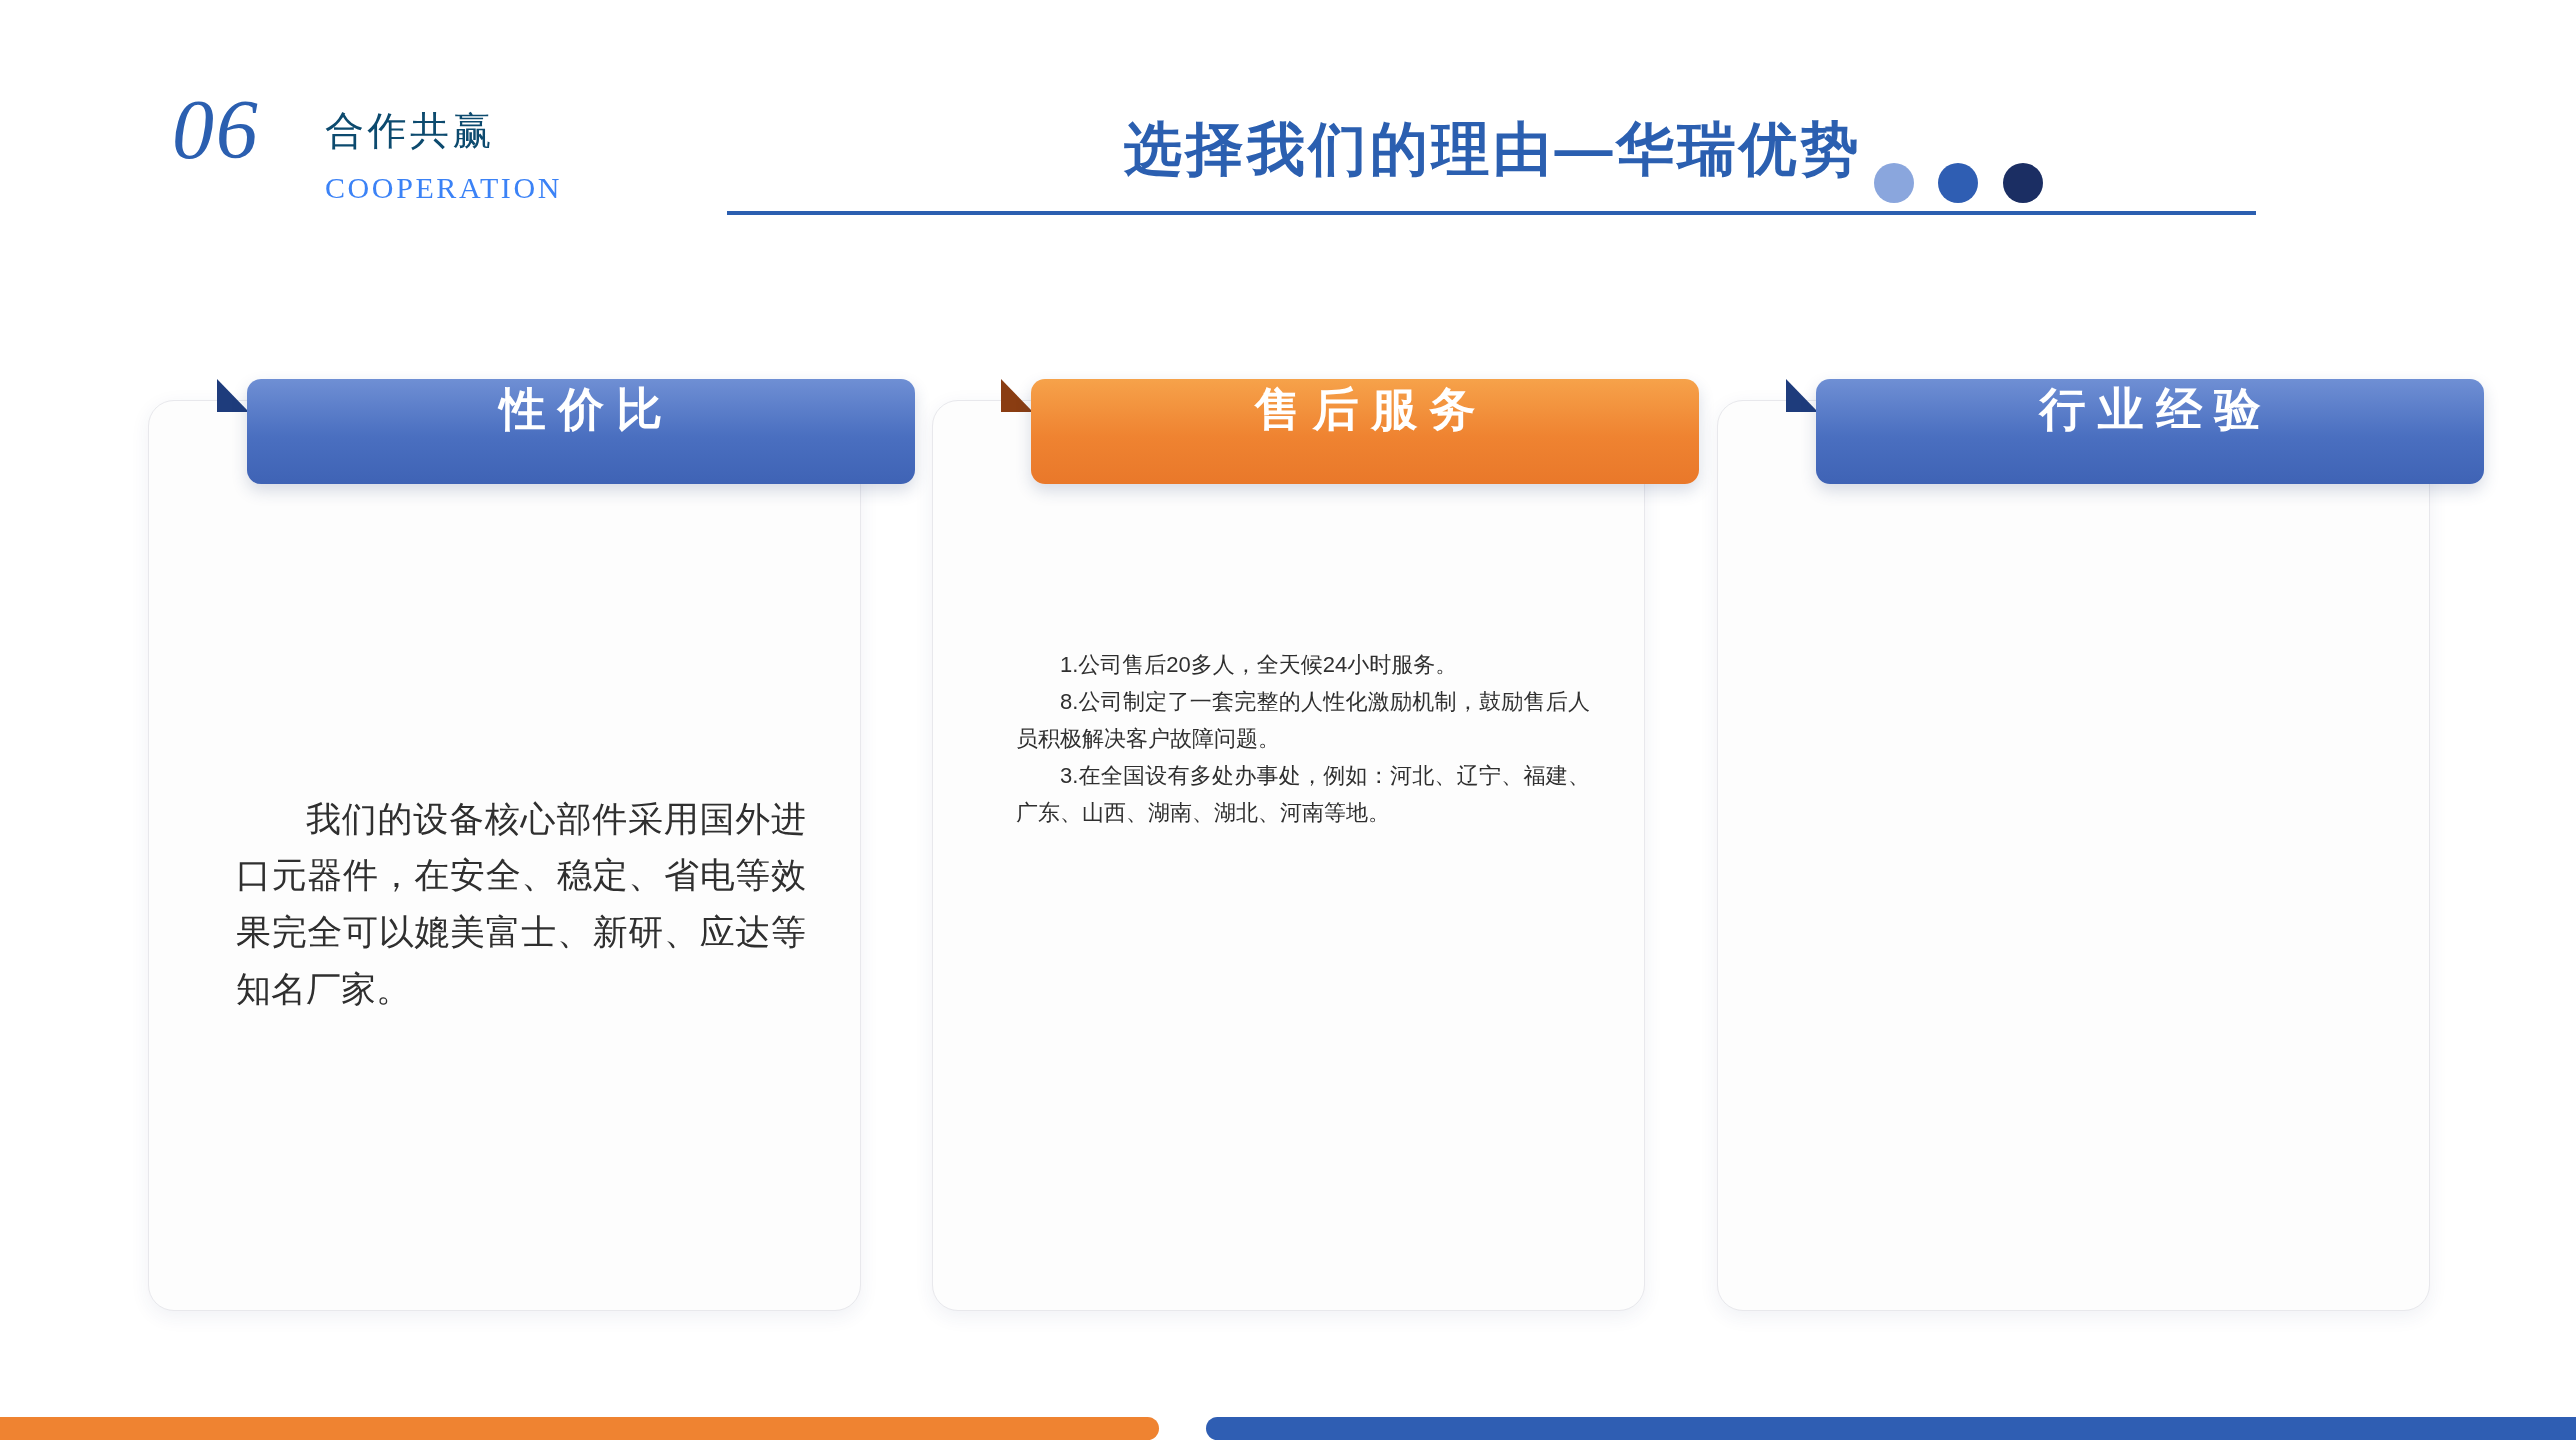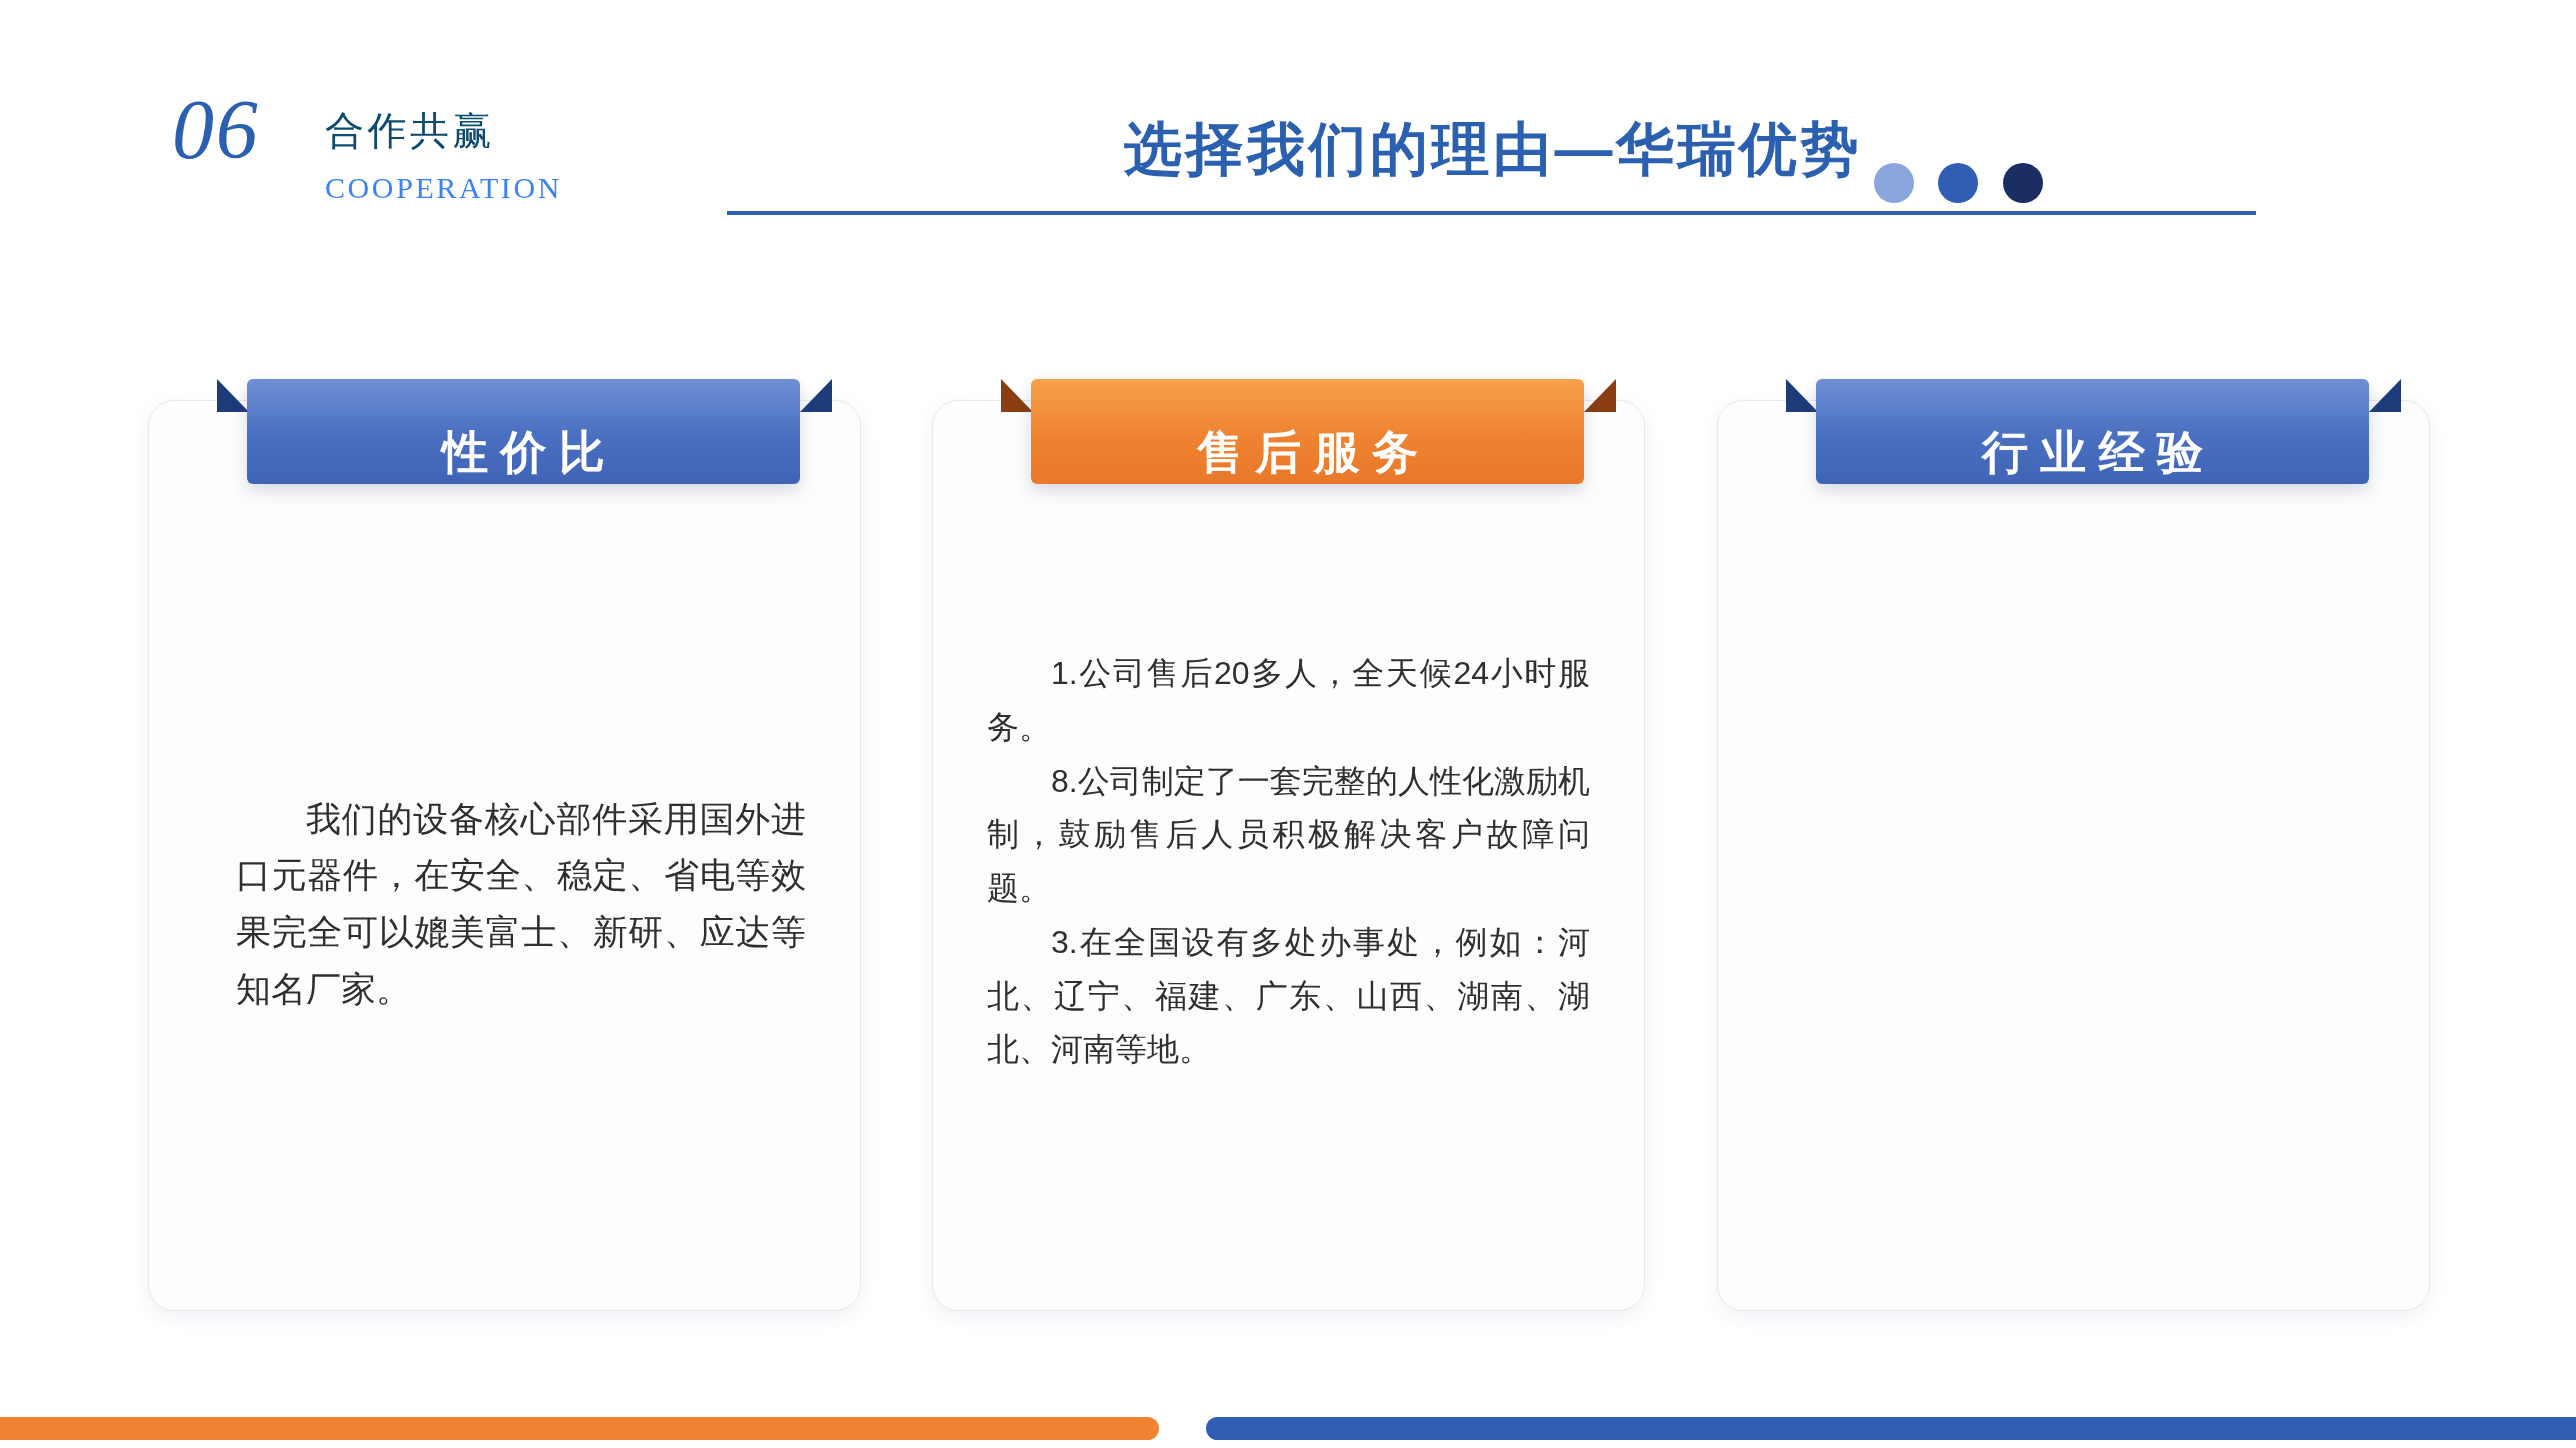--- a/index.html
+++ b/index.html
@@ -107,25 +107,25 @@
     box-shadow: 0 5.3px 19.3px rgba(40,60,110,0.07);
   }
   .card.c1 { left: 148px; }
   .card.c2 { left: 932px; }
   .card.c3 { left: 1717px; }
 
   .ribbon {
     position: absolute;
     top: -22px;
     left: 98px;
-    width: 553px;
+    width: 668px;
     height: 105px;
-    border-radius: 6px;
+    border-radius: 14px;
     display: flex;
-    align-items: flex-end;
+    align-items: flex-start;
     justify-content: center;
     box-shadow: 0 7px 16px rgba(40,60,110,0.18);
   }
   .ribbon-text {
     font-size: 46px;
     font-weight: bold;
     color: #ffffff;
     letter-spacing: 12.3px;
     text-indent: 12.3px;
   }
@@ -179,22 +179,23 @@
   .card-body.centered {
     display: flex;
     flex-direction: column;
     justify-content: center;
     margin-left: 33px;
   }
   .card-body.upper {
     padding-top: 114px;
   }
   .card-body.small p {
-    font-size: 32px;
+    font-size: 22px;
     line-height: 1.68;
+    margin-left: 29px;
   }
   .card-body.serif p {
     font-family: "Liberation Serif", serif;
     font-size: 33px;
     line-height: 1.62;
   }
 
   
   .footer-bar {
     position: absolute;

